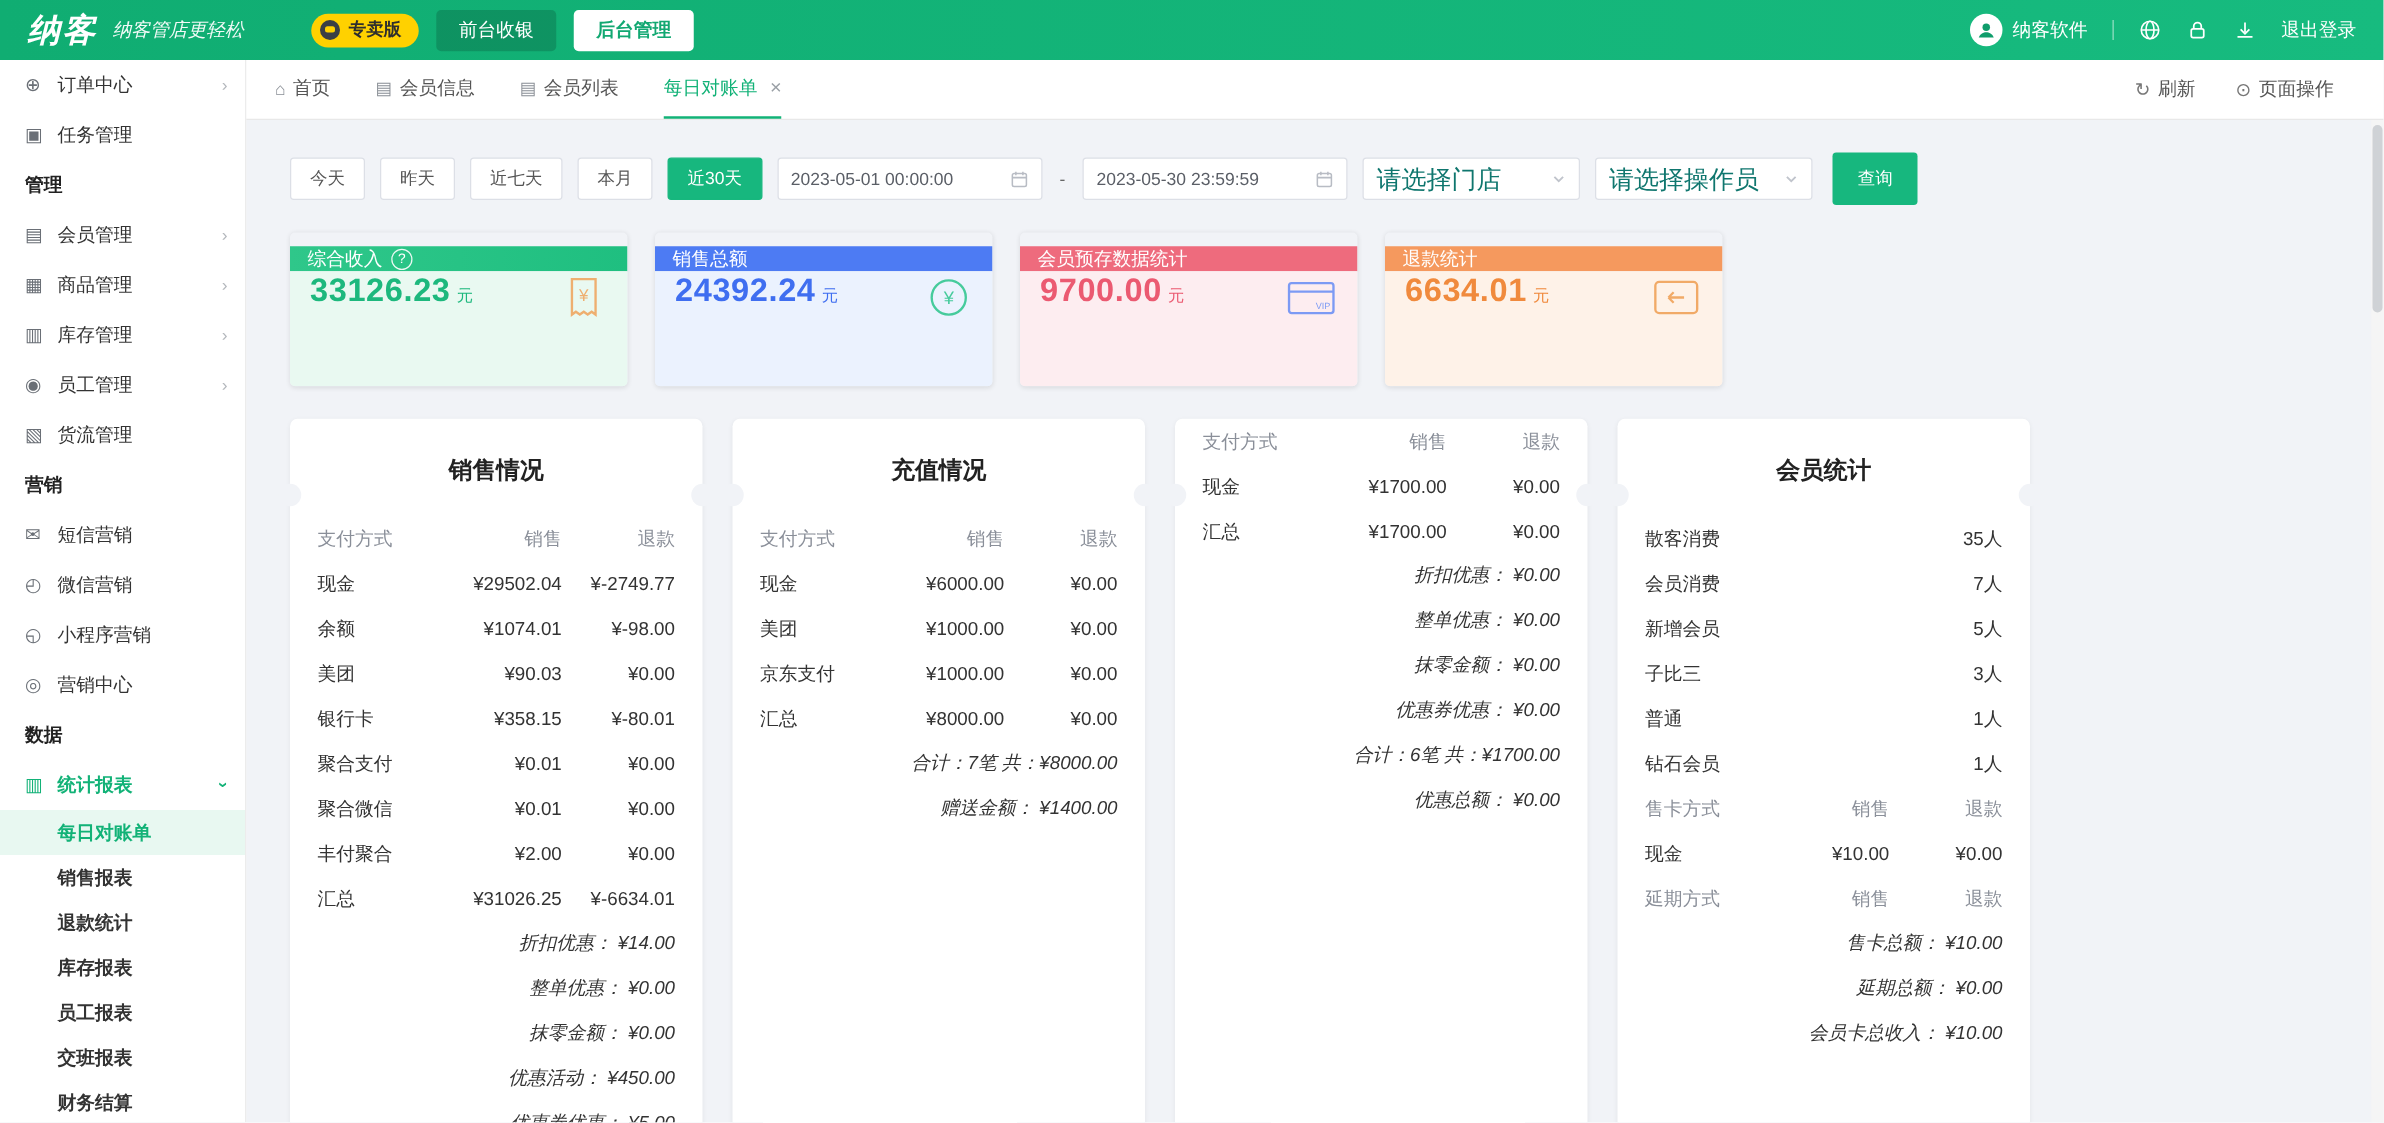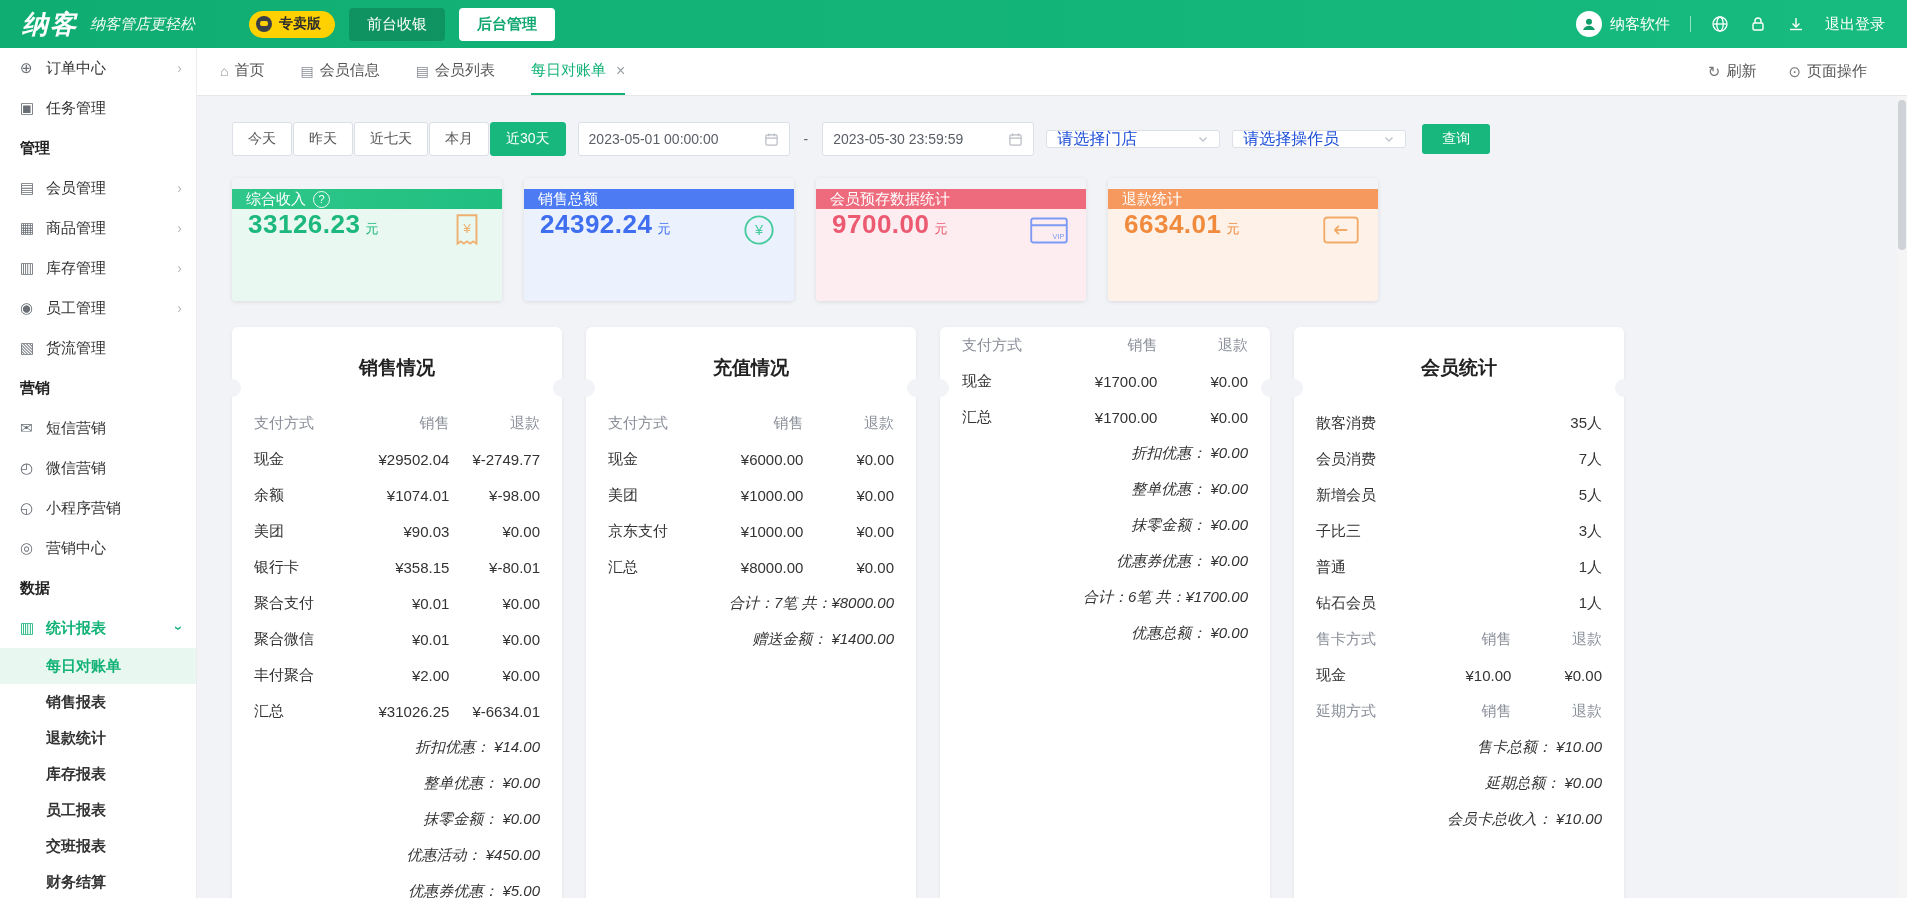--- a/index.html
+++ b/index.html
@@ -43,30 +43,30 @@
   .page-tab .ticon{color:#8a8f96;font-size:14px;}
   .page-tab.active{color:#12b277;border-bottom-color:#12b277;}
   .page-tab .close{color:#9aa0a6;margin-left:4px;font-size:16px;}
   .tabbar-right{margin-left:auto;display:flex;align-items:center;color:#555;font-size:15px;}
   .tb-action{display:flex;align-items:center;gap:6px;padding:0 16px;cursor:pointer;}
   .tb-action .ticon{color:#777;font-size:15px;}
 
   
   .content{position:absolute;left:196px;top:96px;right:0;bottom:0;overflow:hidden;padding:26px 0 0 36px;box-sizing:border-box;}
   .filter-row{display:flex;align-items:center;gap:12px;}
-  .quick-group{display:flex;gap:1px;}
+  .quick-group{display:flex;gap:12px;}
   .qbtn{height:34px;padding:0 15px;background:#fff;border:1px solid #dcdfe6;border-radius:3px;font-size:14px;color:#555;
         display:flex;align-items:center;cursor:pointer;box-sizing:border-box;}
   .qbtn.active{background:#17b77e;border-color:#17b77e;color:#fff;}
   .date-box{width:212px;height:34px;background:#fff;border:1px solid #dcdfe6;border-radius:3px;display:flex;align-items:center;
             justify-content:space-between;padding:0 10px;box-sizing:border-box;font-size:14px;color:#5a5e66;cursor:pointer;}
   .dsep{color:#666;font-size:14px;margin:0 2px;}
-  .sel-box{width:174px;height:18px;background:#fff;border:1px solid #dcdfe6;border-radius:3px;display:flex;align-items:center;
-           justify-content:space-between;padding:0 10px;box-sizing:border-box;font-size:16px;color:#1d4ed8;cursor:pointer;}
-  .search-btn{height:30px;padding:0 20px;background:#17b77e;color:#fff;border-radius:3px;font-size:14px;
+  .sel-box{width:174px;height:34px;background:#fff;border:1px solid #dcdfe6;border-radius:3px;display:flex;align-items:center;
+           justify-content:space-between;padding:0 10px;box-sizing:border-box;font-size:20px;color:#0f766e;cursor:pointer;}
+  .search-btn{height:42px;padding:0 20px;background:#17b77e;color:#fff;border-radius:3px;font-size:14px;
               display:flex;align-items:center;cursor:pointer;margin-left:4px;}
 
   
   .cards{display:flex;gap:22px;margin-top:22px;}
   .stat-card{width:270px;border-radius:4px;overflow:hidden;box-shadow:0 1px 4px rgba(0,0,0,.10);flex:none;}
   .stat-head{height:20px;display:flex;align-items:center;padding:0 14px;color:#fff;font-size:15px;gap:7px;margin-top:11px;}
   .stat-body{height:76px;display:flex;align-items:flex-start;justify-content:space-between;padding:0 14px 16px 16px;}
   .stat-value{font-size:26px;font-weight:bold;letter-spacing:.5px;}
   .stat-unit{font-size:13px;margin-left:5px;font-weight:normal;}
   .qmark{width:15px;height:15px;border:1px solid rgba(255,255,255,.9);border-radius:50%;font-size:11px;line-height:15px;

